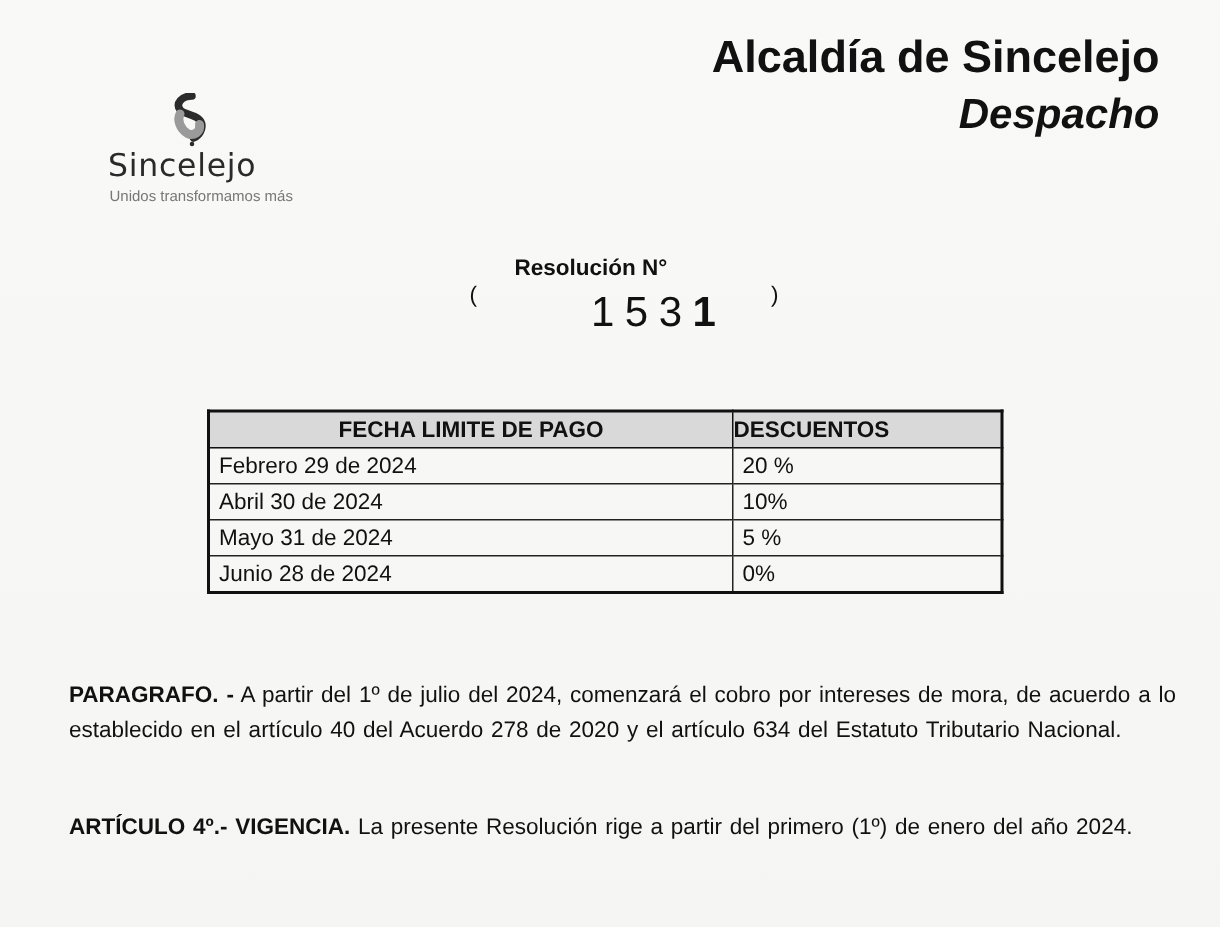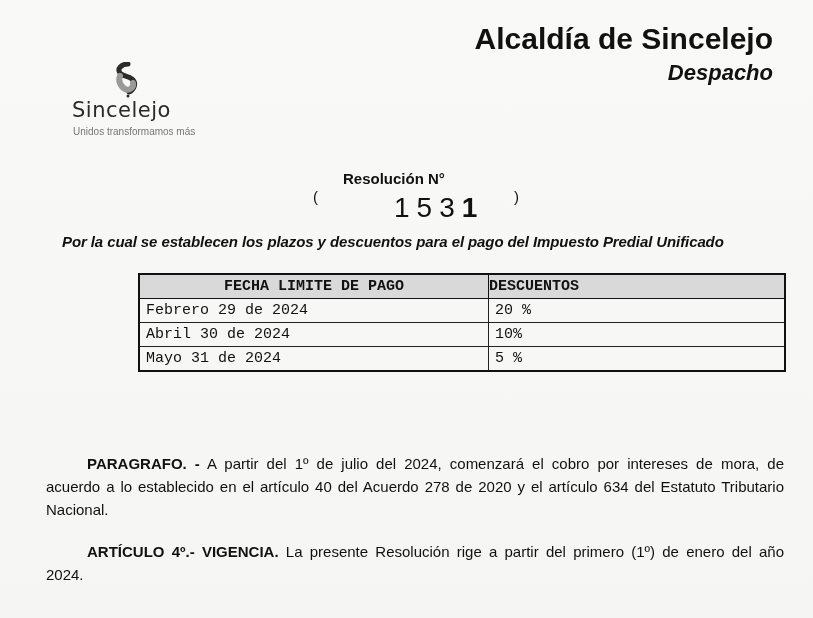--- a/index.html
+++ b/index.html
@@ -34,21 +34,21 @@
       white-space: nowrap;
       text-align: center;
     }
     .header-subtitle {
       position: absolute;
       right: 40px;
       top: 60px;
       font-family: "Liberation Sans", sans-serif;
       font-weight: bold;
       font-style: italic;
-      font-size: 22px;
+      font-size: 28px;
       color: #111;
       white-space: nowrap;
     }
     
     .logo {
       position: absolute;
       left: 72px;
       top: 58px;
       width: 130px;
       height: 80px;
@@ -128,24 +128,24 @@
       font-size: 15px;
       color: #111;
       white-space: nowrap;
       letter-spacing: -0.1px;
     }
     
     .discount-table {
       position: absolute;
       left: 138px;
       top: 273px;
-      width: 648px;
+      width: 531px;
       border-collapse: collapse;
       border: 2px solid #111;
-      font-family: Liberation Mono, monospace;
+      font-family: Liberation Sans, sans-serif;
       font-size: 15px;
     }
     .discount-table th {
       background: #d9d9d9;
       font-weight: bold;
       height: 23px;
       padding: 0;
       border: 1.5px solid #111;
       color: #111;
     }
@@ -168,21 +168,20 @@
       width: 738px;
       font-family: "Liberation Sans", sans-serif;
       font-size: 15px;
       line-height: 23px;
       color: #111;
       text-align: justify;
       word-spacing: 1px;
     }
     .paragraph b {
       font-weight: bold;
-      margin-left: 41px;
     }
     .p1 { top: 452px; }
     .p2 { top: 540px; }
   </style>
 </head>
 <body>
 
 <div class="page">
 
   <div class="logo">
@@ -196,21 +195,20 @@
   </div>
 
   <div class="header-title">Alcaldía de Sincelejo</div>
   <div class="header-subtitle">Despacho</div>
 
   <div class="resolution-label">Resolución N°</div>
   <div class="paren-open">(</div>
   <div class="resolution-number"><span>153</span><span class="last">1</span></div>
   <div class="paren-close">)</div>
 
-  <div class="subject">Por la cual se establecen los plazos y descuentos para el pago del Impuesto Predial Unificado</div>
 
   <table class="discount-table">
     <thead>
       <tr>
         <th class="col-date">FECHA LIMITE DE PAGO</th>
         <th class="col-disc">DESCUENTOS</th>
       </tr>
     </thead>
     <tbody>
       <tr>
@@ -218,20 +216,24 @@
         <td class="col-disc">20 %</td>
       </tr>
       <tr>
         <td class="col-date">Abril 30 de 2024</td>
         <td class="col-disc">10%</td>
       </tr>
       <tr>
         <td class="col-date">Mayo 31 de 2024</td>
         <td class="col-disc">5 %</td>
       </tr>
+      <tr>
+        <td class="col-date">Junio 28 de 2024</td>
+        <td class="col-disc">0%</td>
+      </tr>
     </tbody>
   </table>
 
   <div class="paragraph p1"><b>PARAGRAFO. -</b><span> A partir del 1º de julio del 2024, comenzará el cobro por intereses de mora, de acuerdo a lo establecido en el artículo 40 del Acuerdo 278 de 2020 y el artículo 634 del Estatuto Tributario Nacional.</span></div>
 
   <div class="paragraph p2"><b>ARTÍCULO 4º.- VIGENCIA.</b><span> La presente Resolución rige a partir del primero (1º) de enero del año 2024.</span></div>
 
 </div>
 
 </body></html>

